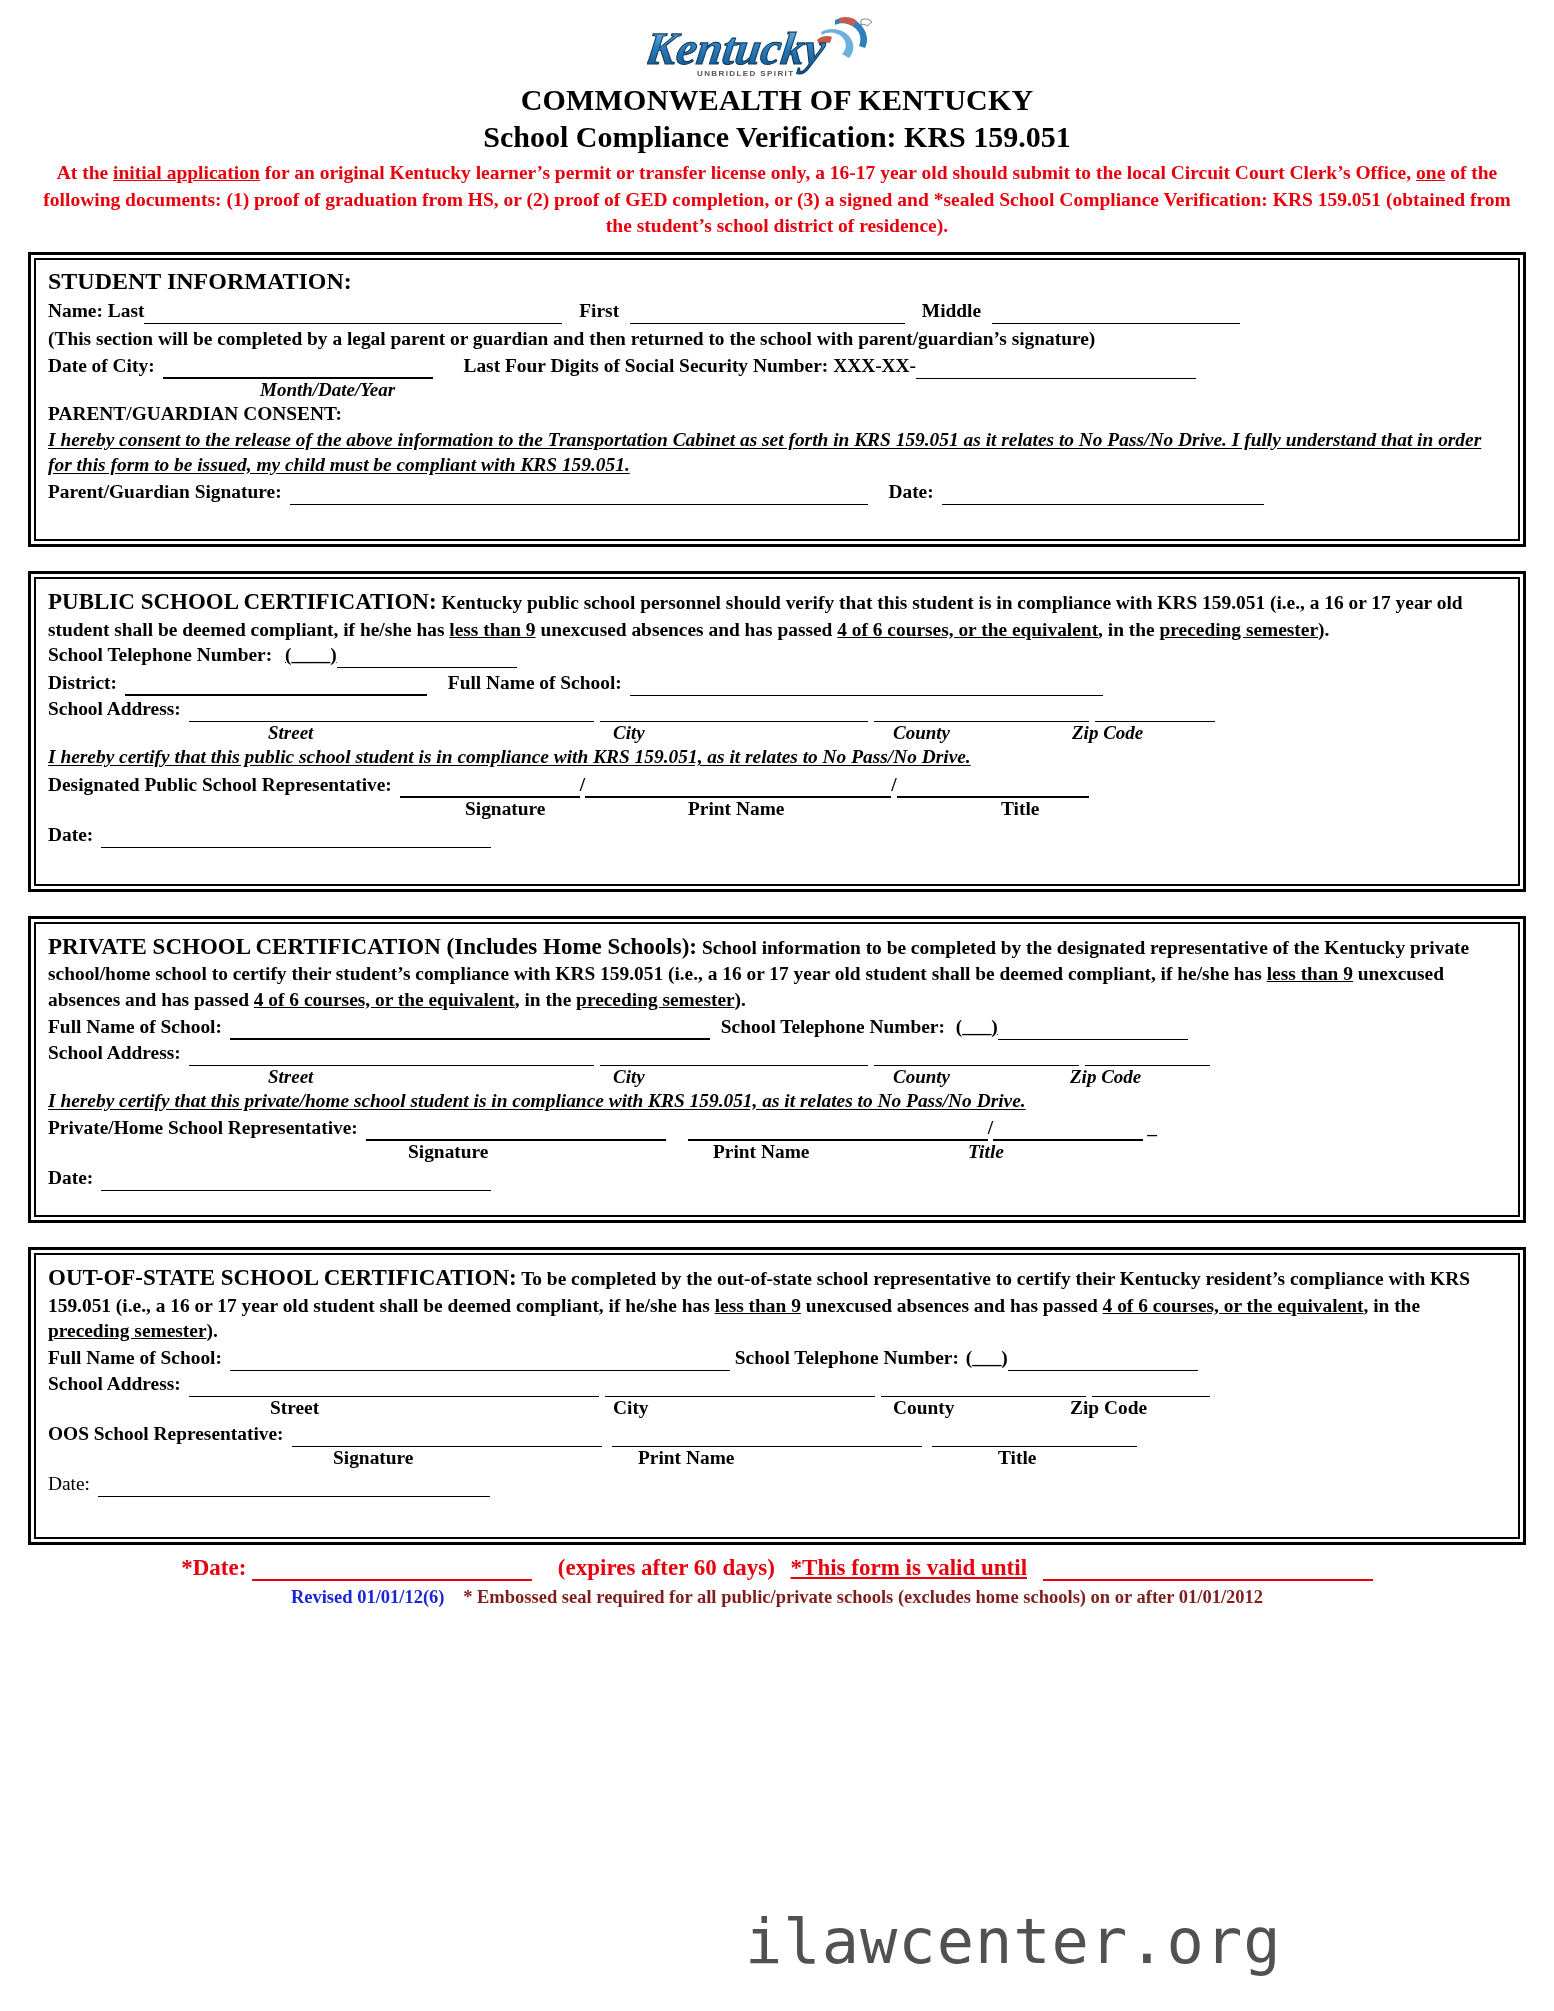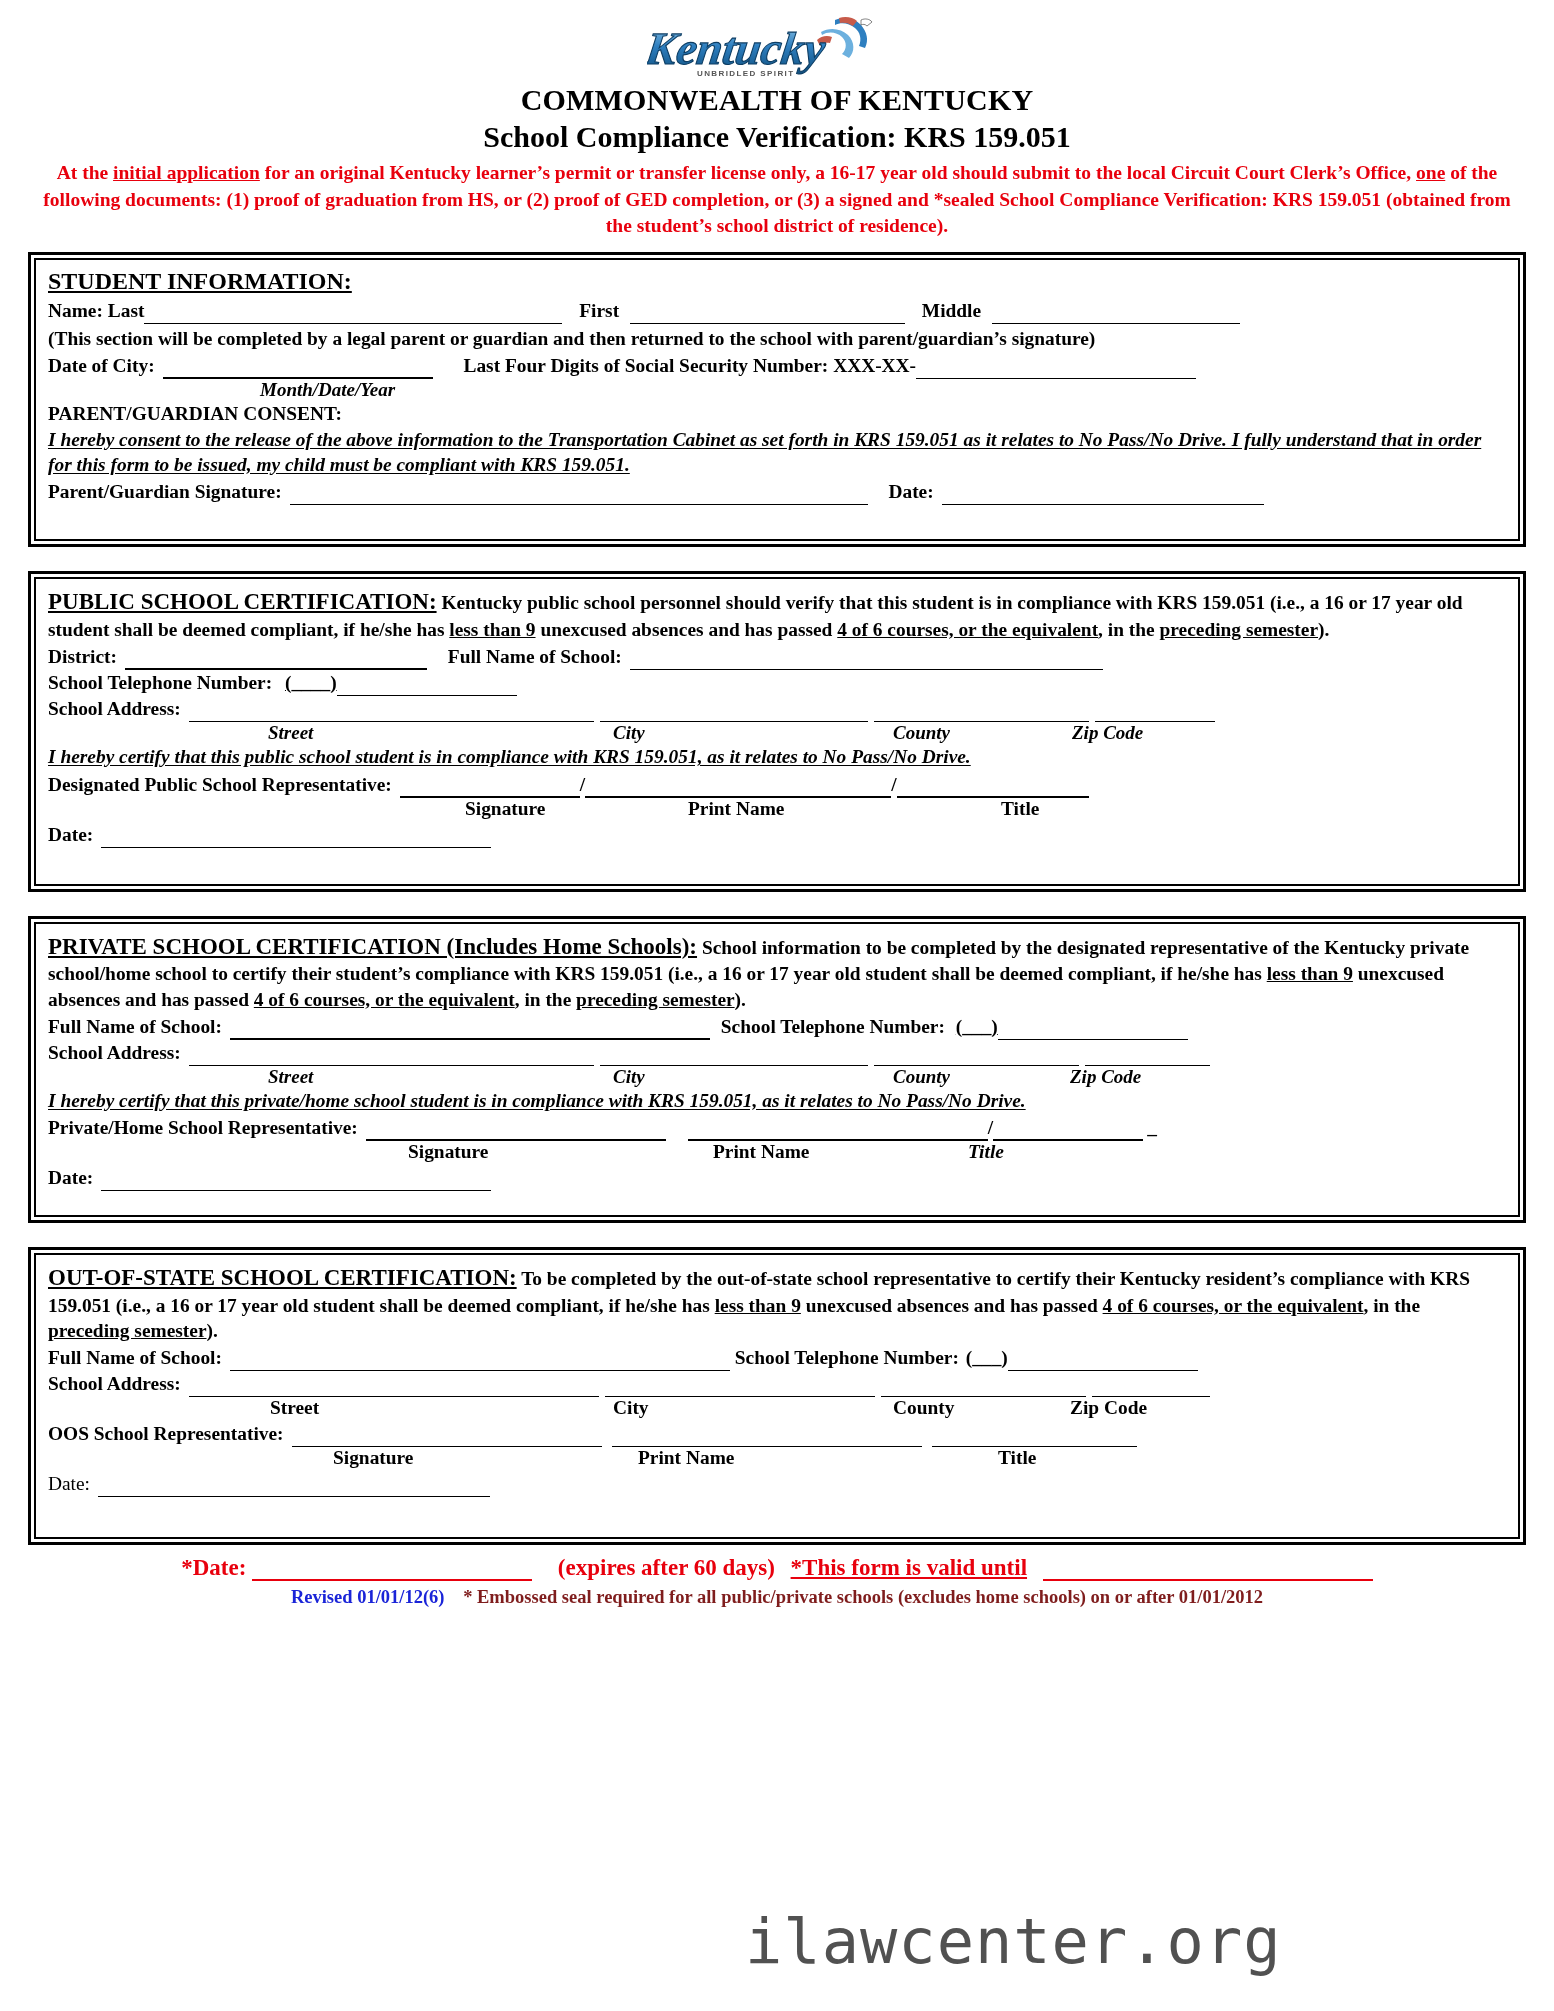--- a/index.html
+++ b/index.html
@@ -54,21 +54,20 @@
     margin-top: 12px;
   }
   .box-inner {
     border: 2px solid #000;
     padding: 8px 12px 10px 12px;
   }
 
   .sec-head {
     font-size: 23px;
     font-weight: bold;
-    text-decoration: underline;
     text-underline-offset: 2px;
   }
   .sec-head-lg {
     font-size: 24px;
   }
 
   .body-txt {
     font-size: 19.4px;
     font-weight: bold;
     line-height: 1.30;
@@ -236,28 +235,28 @@
       <div style="height:24px;"></div>
     </div>
   </div>
 
   <div class="box" style="margin-top:24px;">
     <div class="box-inner">
       <div class="body-txt">
         <span class="sec-head">PUBLIC SCHOOL CERTIFICATION:</span><span> Kentucky public school personnel should verify that this student is in compliance with KRS 159.051 (i.e., a 16 or 17 year old student shall be deemed compliant, if he/she has </span><u>less than 9</u><span> unexcused absences and has passed </span><u>4 of 6 courses, or the equivalent</u><span>, in the </span><u>preceding semester</u><span>).</span>
       </div>
 
+      <div class="line-row">
+        <span>School Telephone Number:</span>
+        <span style="margin-left:8px;text-decoration:underline;">(____)</span><span class="rule rule-thin" style="width:180px;"></span>
+      </div>
+
       <div class="line-row" style="margin-top:2px;">
         <span>District:</span><span class="rule" style="width:302px;margin-left:8px;"></span>
         <span style="margin-left:16px;">Full Name of School:</span><span class="rule rule-thin" style="width:473px;margin-left:8px;"></span>
-      </div>
-
-      <div class="line-row">
-        <span>School Telephone Number:</span>
-        <span style="margin-left:8px;text-decoration:underline;">(____)</span><span class="rule rule-thin" style="width:180px;"></span>
       </div>
 
       <div class="line-row">
         <span>School Address:</span><span class="rule rule-thin" style="width:405px;margin-left:8px;"></span><span class="rule rule-thin" style="width:268px;margin-left:6px;"></span><span class="rule rule-thin" style="width:215px;margin-left:6px;"></span><span class="rule rule-thin" style="width:120px;margin-left:6px;"></span>
       </div>
 
       <div class="caption-row">
         <span style="left:220px;">Street</span>
         <span style="left:565px;">City</span>
         <span style="left:845px;">County</span>

